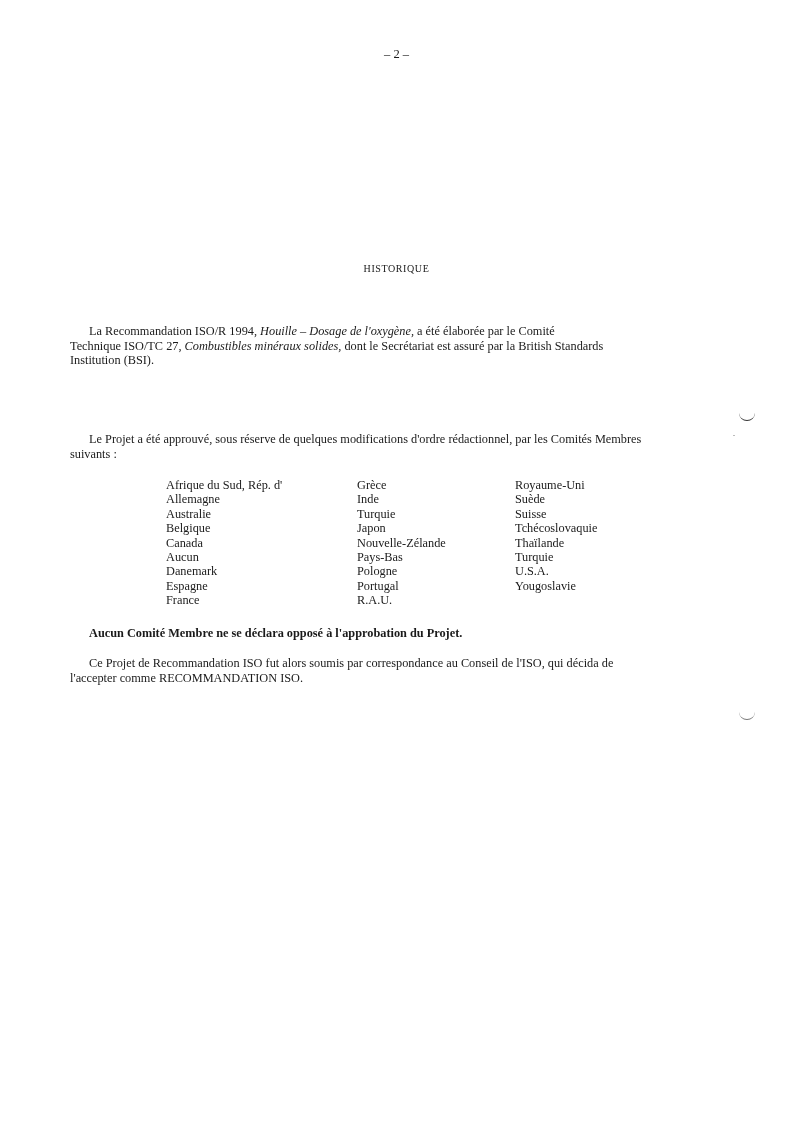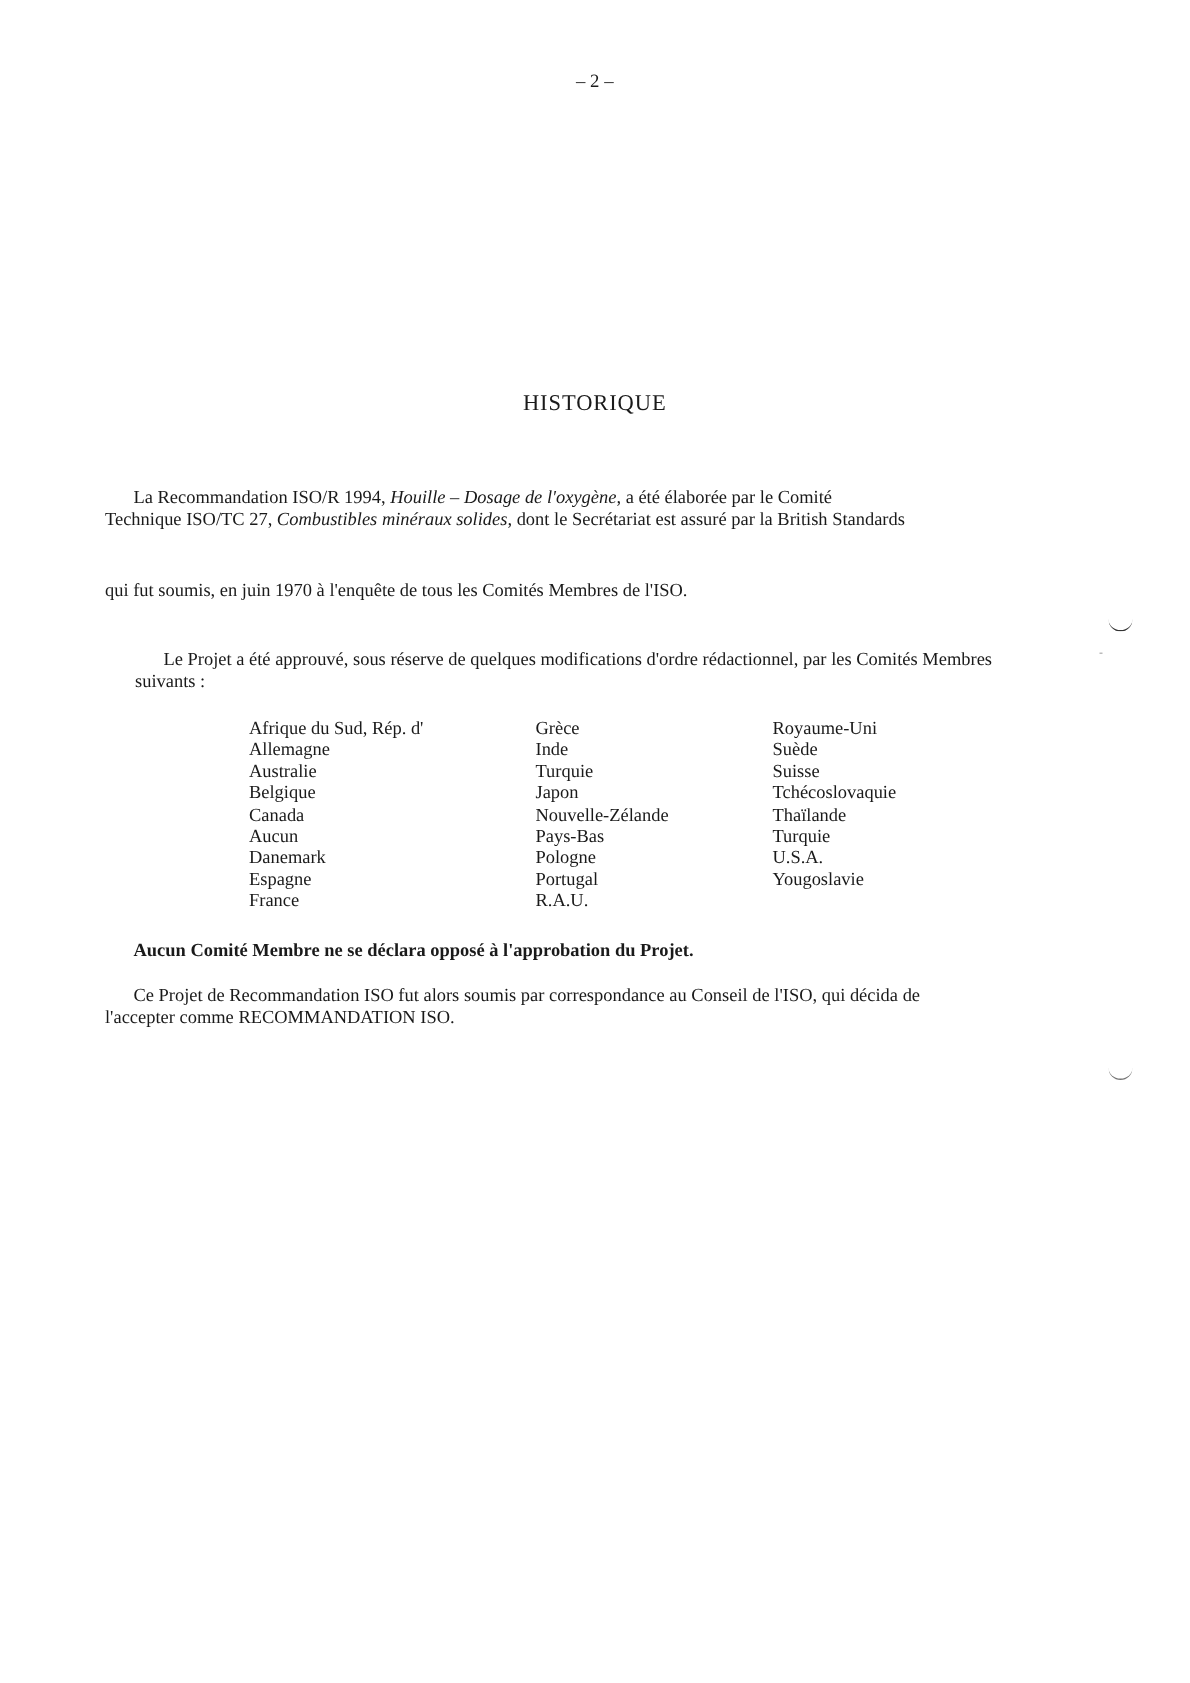--- a/index.html
+++ b/index.html
@@ -3,21 +3,21 @@
 <meta charset="utf-8">
 <style>
   html, body { margin: 0; padding: 0; background: #ffffff; }
   body {
     width: 793px; height: 1122px; position: relative; overflow: hidden;
     font-family: "Liberation Serif", "DejaVu Serif", serif;
     color: #1a1a1a; font-size: 12.3px; line-height: 14.5px;
   }
   .abs { position: absolute; white-space: nowrap; }
   .page-number { top: 47px; left: 0; width: 793px; text-align: center; font-size: 12.5px; }
-  .heading { top: 262px; left: 0; width: 793px; text-align: center; font-size: 15px; letter-spacing: 0.6px; }
+  .heading { top: 262px; left: 0; width: 793px; text-align: center; font-size: 10px; letter-spacing: 0.6px; }
   .para { left: 70px; width: 640px; }
   .para .line { display: block; white-space: nowrap; }
   .indent { padding-left: 19px; }
   i { font-style: italic; }
   .countries { top: 478px; left: 166px; }
   .col { position: absolute; top: 0; }
   .col .country { display: block; height: 14.4px; white-space: nowrap; }
   .mark { position: absolute; width: 16px; height: 8px; border-bottom: 1.5px solid #333; border-radius: 0 0 10px 10px; }
   .speck { position: absolute; width: 2px; height: 1px; background: #bbb; }
   sup.no { font-size: 8px; vertical-align: 4px; }
@@ -25,27 +25,27 @@
 </head>
 <body>
 
 <div class="abs page-number">– 2 –</div>
 
 <div class="abs heading">HISTORIQUE</div>
 
 <div class="abs para" style="top:324px;">
   <span class="line indent"><span>La Recommandation ISO/R 1994, </span><i>Houille – Dosage de l'oxygène,</i><span> a été élaborée par le Comité</span></span>
   <span class="line"><span>Technique ISO/TC 27, </span><i>Combustibles minéraux solides,</i><span> dont le Secrétariat est assuré par la British Standards</span></span>
+  <span class="line">Institution (BSI).</span>
 </div>
 
 <div class="abs para" style="top:386px;">
-  <span class="line">qui fut soumis, en juin 1970 à l'enquête de tous les Comités Membres de l'ISO.</span>
 </div>
 
-<div class="abs para" style="top:432px;margin-left:20px;">
+<div class="abs para" style="top:432px;">
   <span class="line indent">Le Projet a été approuvé, sous réserve de quelques modifications d'ordre rédactionnel, par les Comités Membres</span>
   <span class="line">suivants :</span>
 </div>
 
 <div class="abs countries">
   <div class="col" style="left:0;">
     <span class="country">Afrique du Sud, Rép. d'</span>
     <span class="country">Allemagne</span>
     <span class="country">Australie</span>
     <span class="country">Belgique</span>

